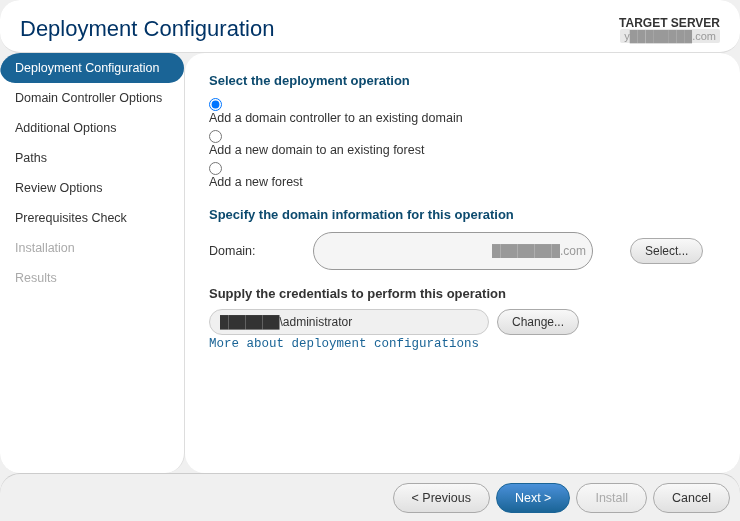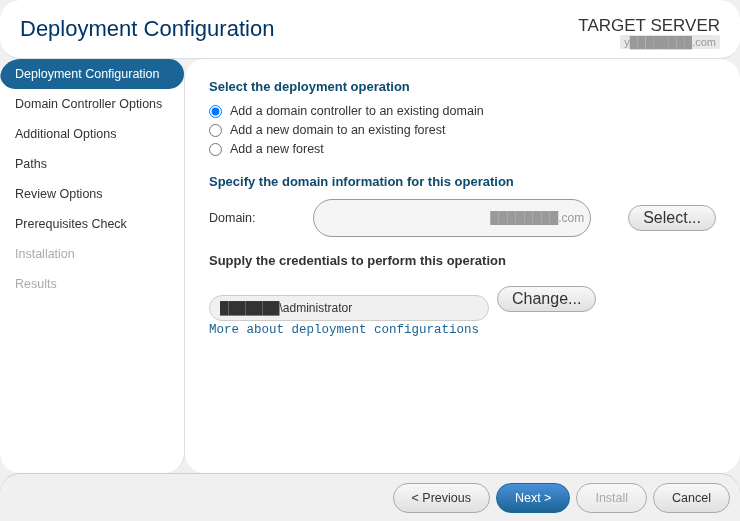--- a/index.html
+++ b/index.html
@@ -25,22 +25,22 @@
       font-size: 22px;
       font-weight: 300;
       color: #003366;
     }
     .target-server {
       text-align: right;
       font-size: 11px;
       color: #333;
     }
     .target-server .label {
-      font-weight: normal;
-      font-size: 17px;
+      font-weight: bold;
+      font-size: 12px;
       color: #333;
       display: block;
     }
     .target-server .value {
       color: #999;
       font-size: 11px;
       background: #e8e8e8;
       padding: 1px 4px;
       border-radius: 2px;
     }
@@ -81,24 +81,25 @@
       font-size: 13px;
       font-weight: 600;
       color: #0c4a6e;
       margin-bottom: 10px;
     }
     .radio-group {
       margin-bottom: 18px;
     }
     .radio-option {
       display: flex;
-      align-items: flex-end;
+      align-items: flex-start;
       margin-bottom: 5px;
       font-size: 12.5px;
       color: #333;
+      flex-direction: column;
     }
     .radio-option input[type="radio"] {
       margin-right: 8px;
     }
     .form-row {
       display: flex;
       align-items: center;
       margin-bottom: 10px;
       gap: 29px;
     }
@@ -117,21 +118,21 @@
       font-size: 12px;
       color: #999;
       background: #f5f5f5;
       text-align: right;
     }
     .btn {
       height: 26px;
       padding: 0 14px;
       border: 1px solid #aaa;
       background: linear-gradient(to bottom, #f8f8f8, #e0e0e0);
-      font-size: 16px;
+      font-size: 12px;
       cursor: pointer;
       color: #333;
       margin-left: 8px;
       white-space: nowrap;
       text-align: right;
     }
     .credentials-section {
       margin-top: 16px;
     }
     .credentials-label {
@@ -147,21 +148,20 @@
     .credentials-value {
       font-size: 12px;
       color: #333;
       background: #f0f0f0;
       padding: 4px 10px;
       border: 1px solid #ccc;
       min-width: 280px;
       height: 26px;
       display: flex;
       align-items: center;
-      margin-top: 19px;
     }
     .more-info-link {
       margin-top: 50px;
       color: #1a6496;
       font-size: 12.5px;
       cursor: pointer;
       text-decoration: none;
       font-family: Liberation Mono, monospace;
     }
     .footer {

